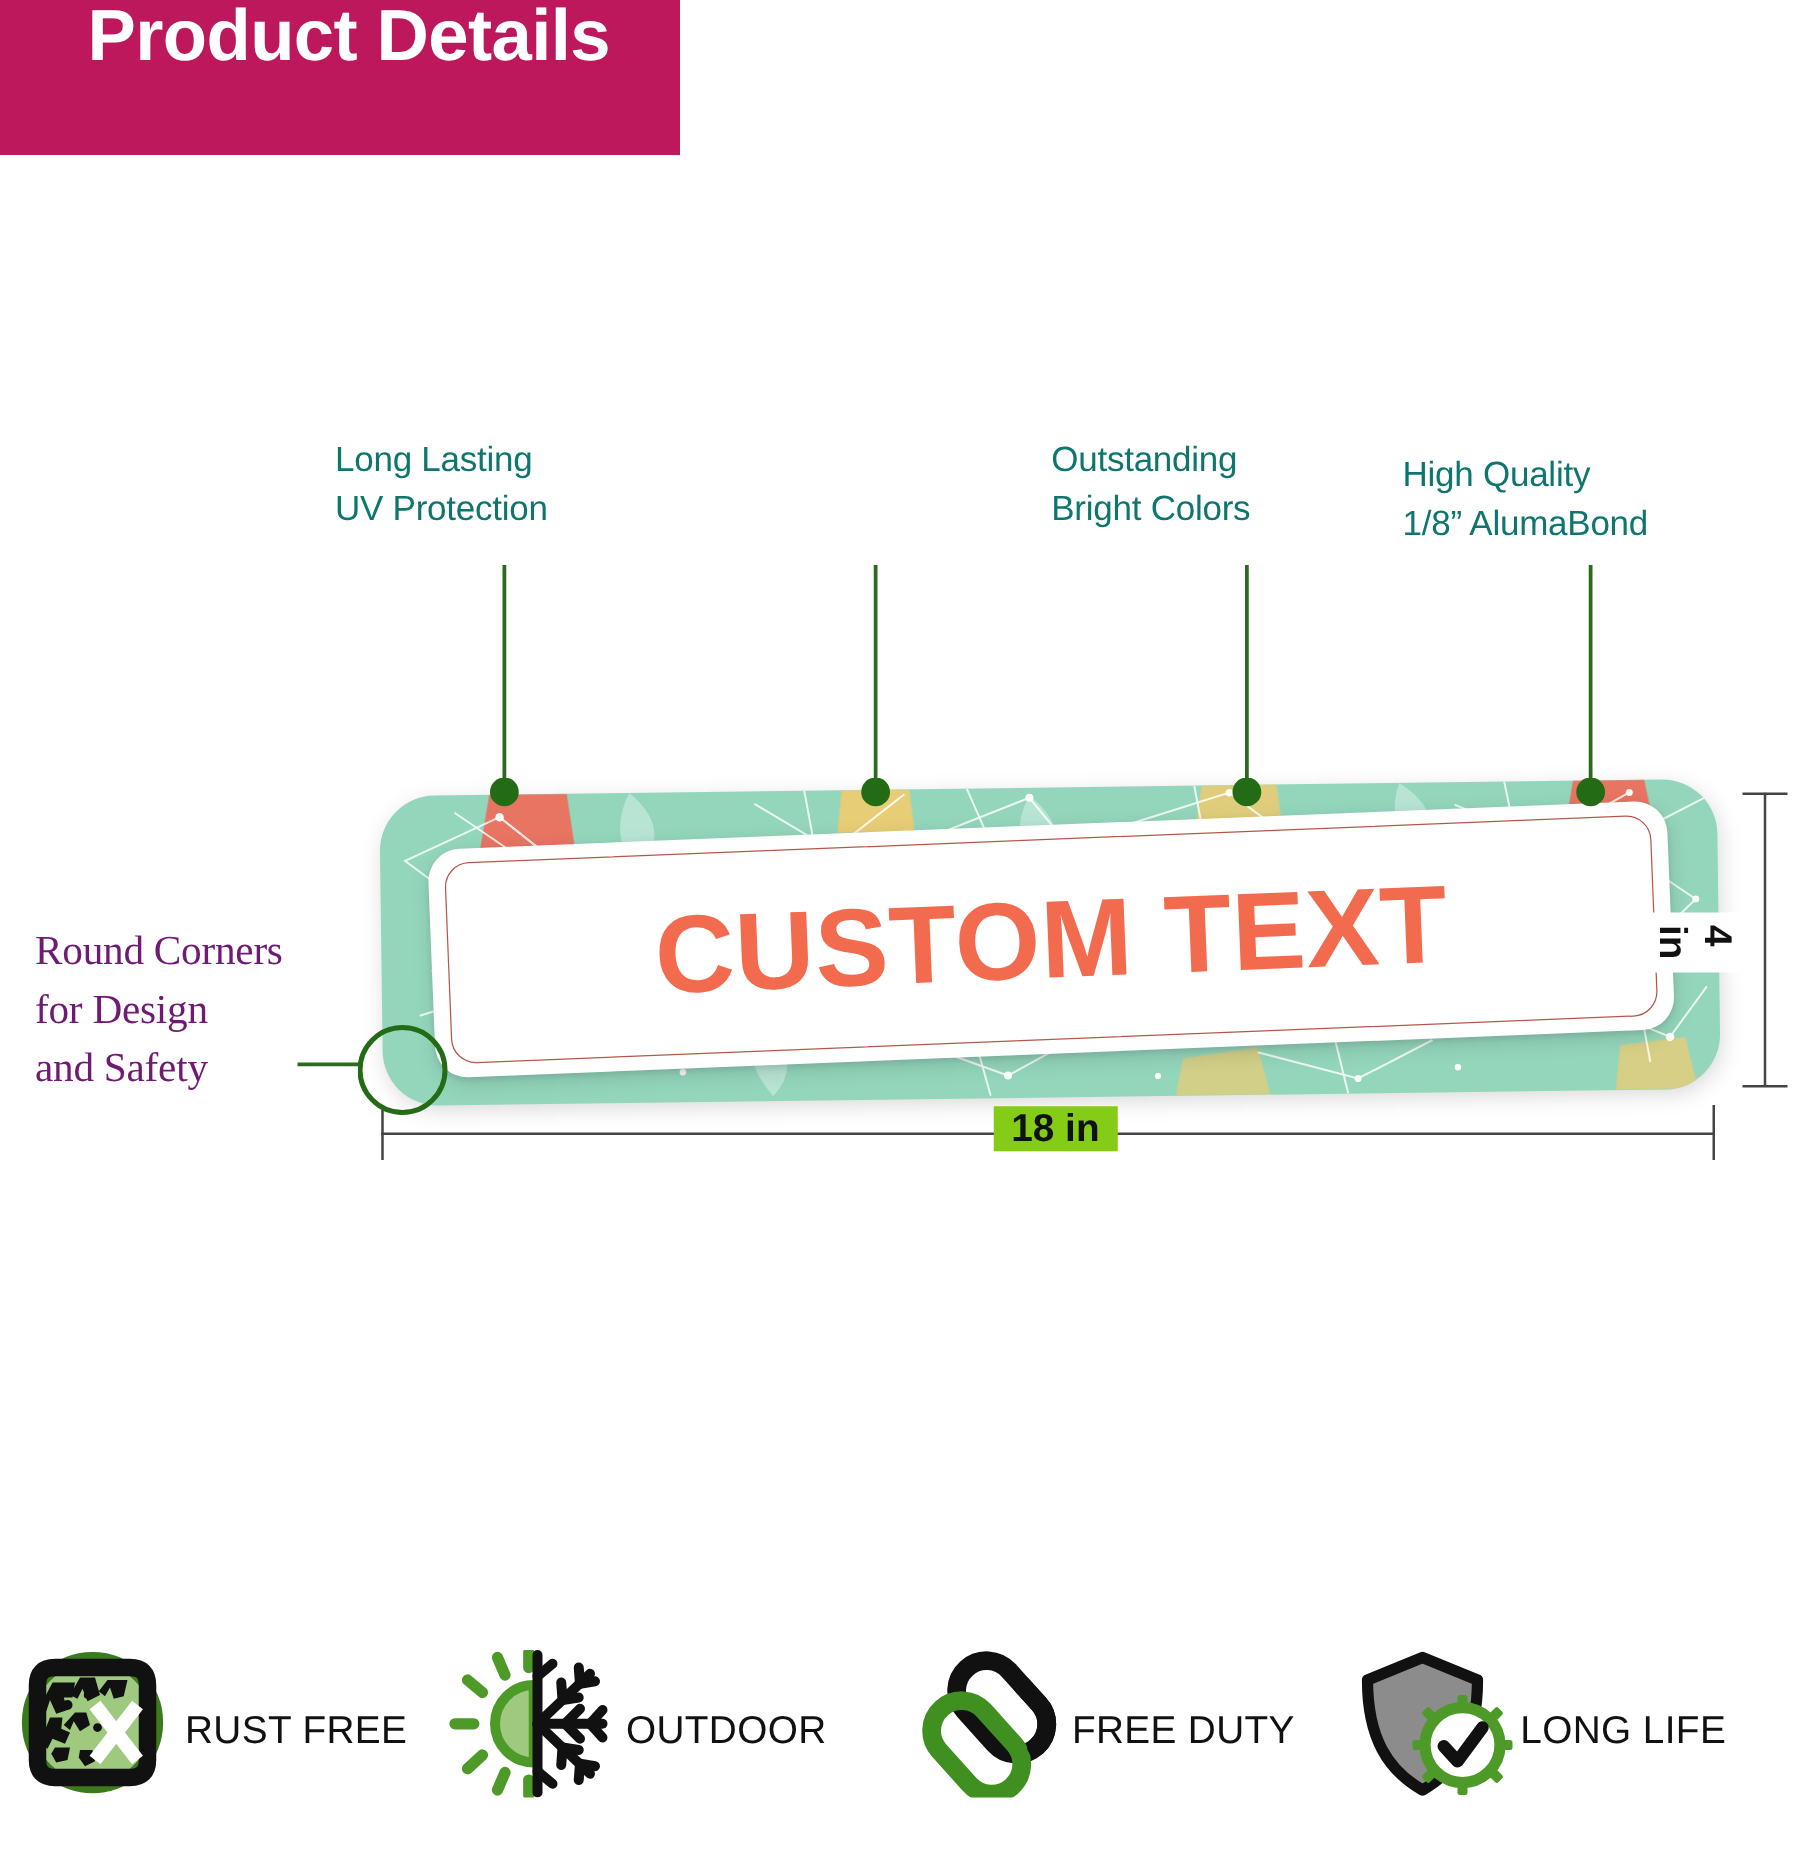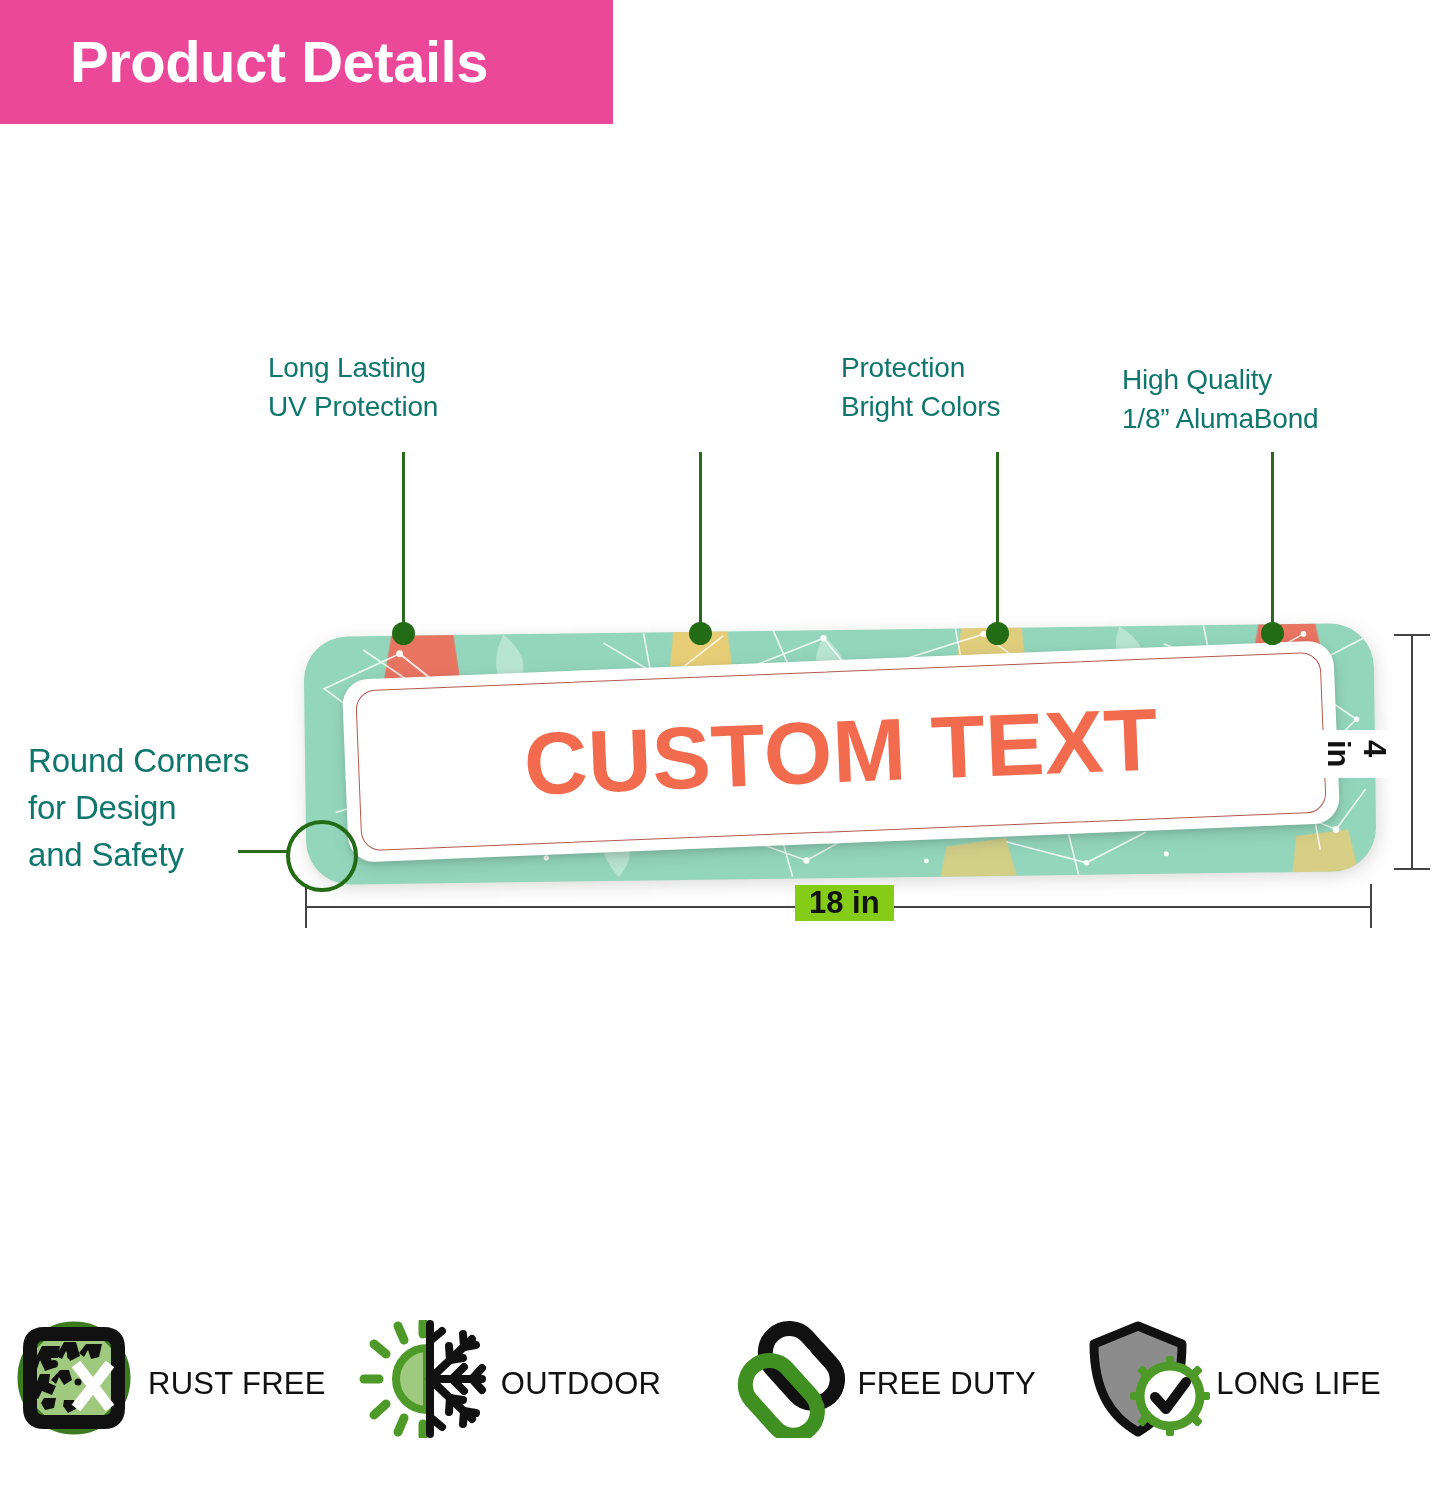--- a/index.html
+++ b/index.html
@@ -7,23 +7,23 @@
     width:1435px;height:1500px;
     background:#ffffff;
     font-family:"Liberation Sans", sans-serif;
     overflow:hidden;
     position:relative;
   }
   #root{position:absolute;inset:0;}
 
   
   .header-banner{
-    position:absolute;left:0;top:0;width:613px;height:124px;
-    background:#ec4899;
-    display:flex;align-items:center;
+    position:absolute;left:0;top:0;width:544px;height:124px;
+    background:#be185d;
+    display:flex;
   }
   .header-title{
     color:#ffffff;
     font-size:58px;
     font-weight:bold;
     letter-spacing:-0.5px;
     margin-left:70px;
     line-height:1;
   }
 
@@ -97,22 +97,22 @@
     letter-spacing:0.5px;
     white-space:nowrap;
     line-height:1;
     position:relative;
     z-index:2;
   }
 
   
   #round-corner-label{
     position:absolute;left:28px;top:738px;
-    font-size:33px;color:#0f766e;line-height:1.42;
-    white-space:pre-line;letter-spacing:-0.2px;
+    font-size:33px;color:#701a75;line-height:1.42;
+    white-space:pre-line;letter-spacing:-0.2px;font-family:Liberation Serif, serif;
   }
   .corner-ring{
     position:absolute;left:286px;top:820px;width:64px;height:64px;
     border:4px solid #236b14;border-radius:50%;
     background:transparent;
     z-index:6;
   }
   .corner-leader{
     position:absolute;left:238px;top:850px;width:52px;height:3px;
     background:#2b6a1c;z-index:6;
@@ -153,21 +153,21 @@
 <body>
 
 <div id="root">
 
   <div class="header-banner">
     <div class="header-title">Product Details</div>
   </div>
 
   <div class="callout-label" id="callout-0">Long Lasting
 UV Protection</div>
-  <div class="callout-label" id="callout-2">Protection
+  <div class="callout-label" id="callout-2">Outstanding
 Bright Colors</div>
   <div class="callout-label" id="callout-3">High Quality
 1/8” AlumaBond</div>
 
   <div class="leader-line" style="left:402px;top:452px;height:182px;"></div>
   <div class="leader-line" style="left:699px;top:452px;height:182px;"></div>
   <div class="leader-line" style="left:996px;top:452px;height:182px;"></div>
   <div class="leader-line" style="left:1271px;top:452px;height:182px;"></div>
 
   <div class="sign-wrap">

